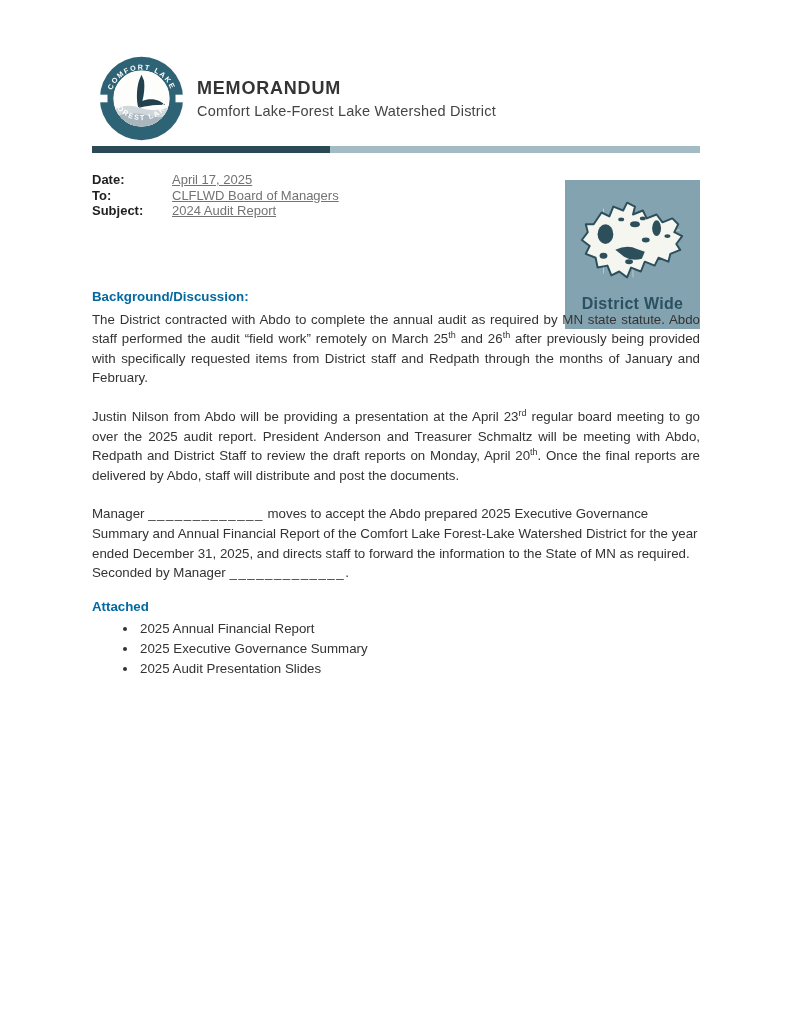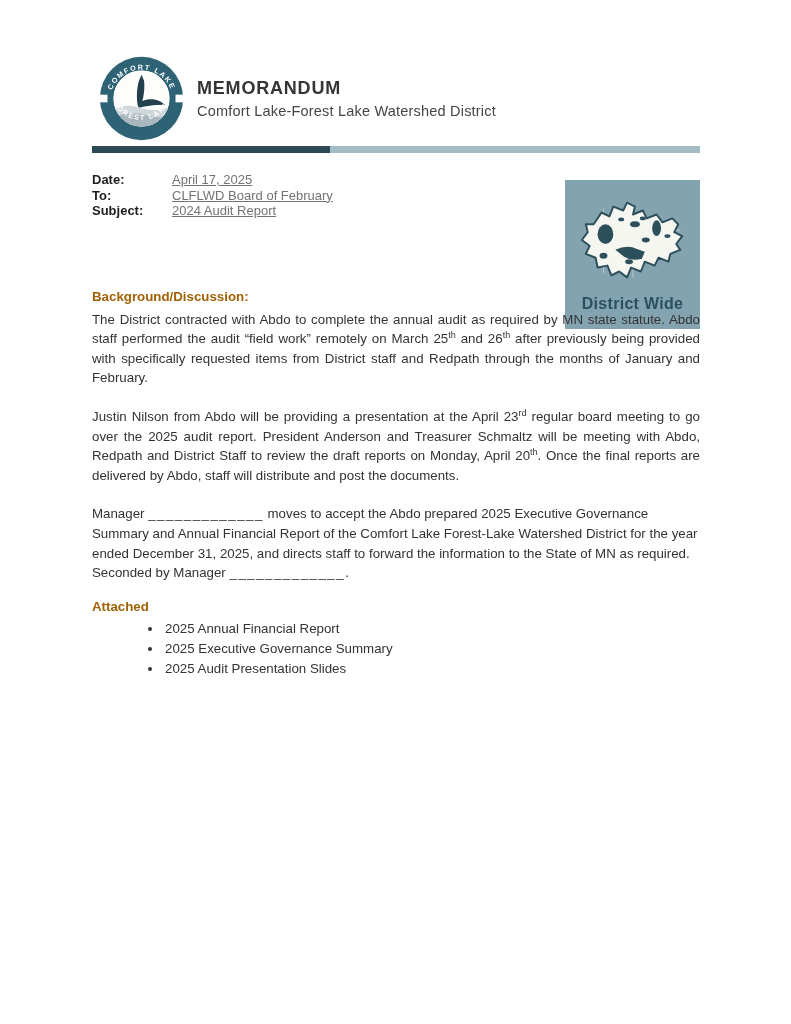--- a/index.html
+++ b/index.html
@@ -62,30 +62,30 @@
   .meta-row { display: flex; }
   .meta-label { width: 80px; font-weight: bold; color: #1f1f1f; }
   .meta-value { color: #737373; text-decoration: underline; }
 
   
   .body {
     position: absolute; left: 92px; top: 287px; width: 608px;
     font-size: 13.3px; line-height: 19.6px; color: #333333;
   }
   .sec-heading {
-    font-size: 13.3px; font-weight: bold; color: #a16207;
+    font-size: 13.3px; font-weight: bold; color: #0369a1;
     margin: 0 0 3px 0;
   }
   .body p { margin: 0 0 19px 0; }
   .body p.just { text-align: justify; }
   .body p.motion-body { margin-bottom: 14px; }
   sup.ord { font-size: 9px; vertical-align: super; line-height: 0; }
   .blank { letter-spacing: 1.5px; }
   .attached-list { margin: 2px 0 0 0; padding-left: 46px; }
-  .attached-list li { line-height: 20px; padding-left: 2px; margin-left: 25px; }
+  .attached-list li { line-height: 20px; padding-left: 2px; }
 </style>
 </head>
 <body>
 
 <div class="page">
 
   <div class="logo">
     <svg viewBox="0 0 100 100">
       <defs>
         <path id="arcTop" d="M 13,53 A 37,37 0 0 1 87,53"></path>
@@ -146,21 +146,21 @@
     <div class="badge-label">District Wide</div>
   </div>
 
   <div class="meta">
     <div class="meta-row">
       <span class="meta-label">Date:</span>
       <span class="meta-value">April 17, 2025</span>
     </div>
     <div class="meta-row">
       <span class="meta-label">To:</span>
-      <span class="meta-value">CLFLWD Board of February</span>
+      <span class="meta-value">CLFLWD Board of Managers</span>
     </div>
     <div class="meta-row">
       <span class="meta-label">Subject:</span>
       <span class="meta-value">2024 Audit Report</span>
     </div>
   </div>
 
   <div class="body">
 
     <div class="sec-heading">Background/Discussion:</div>

